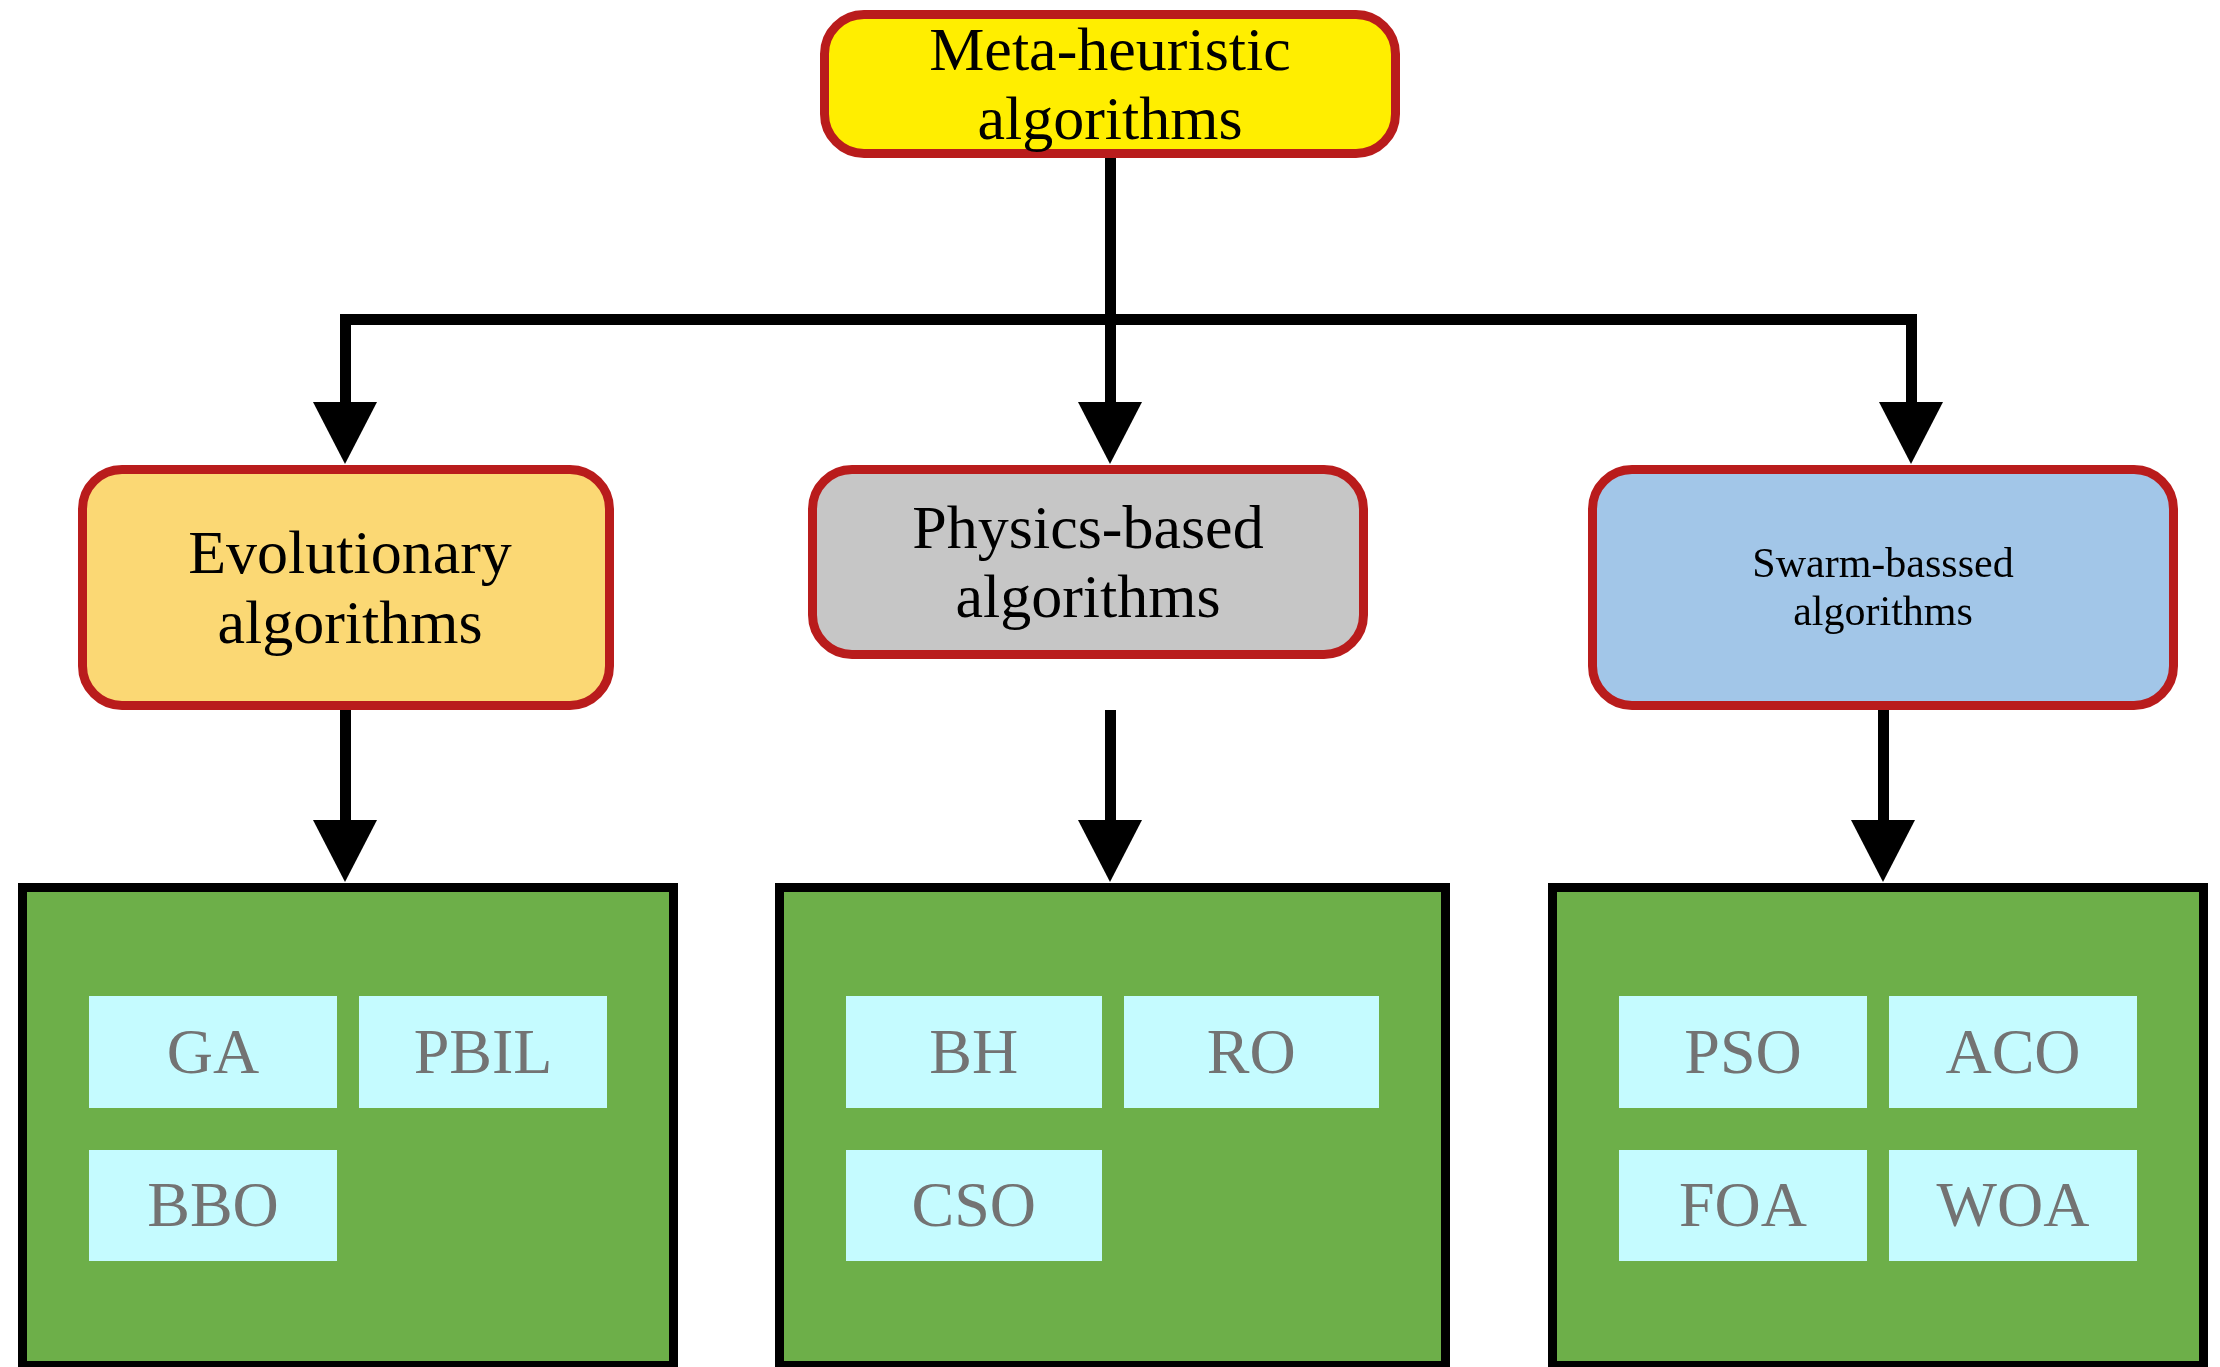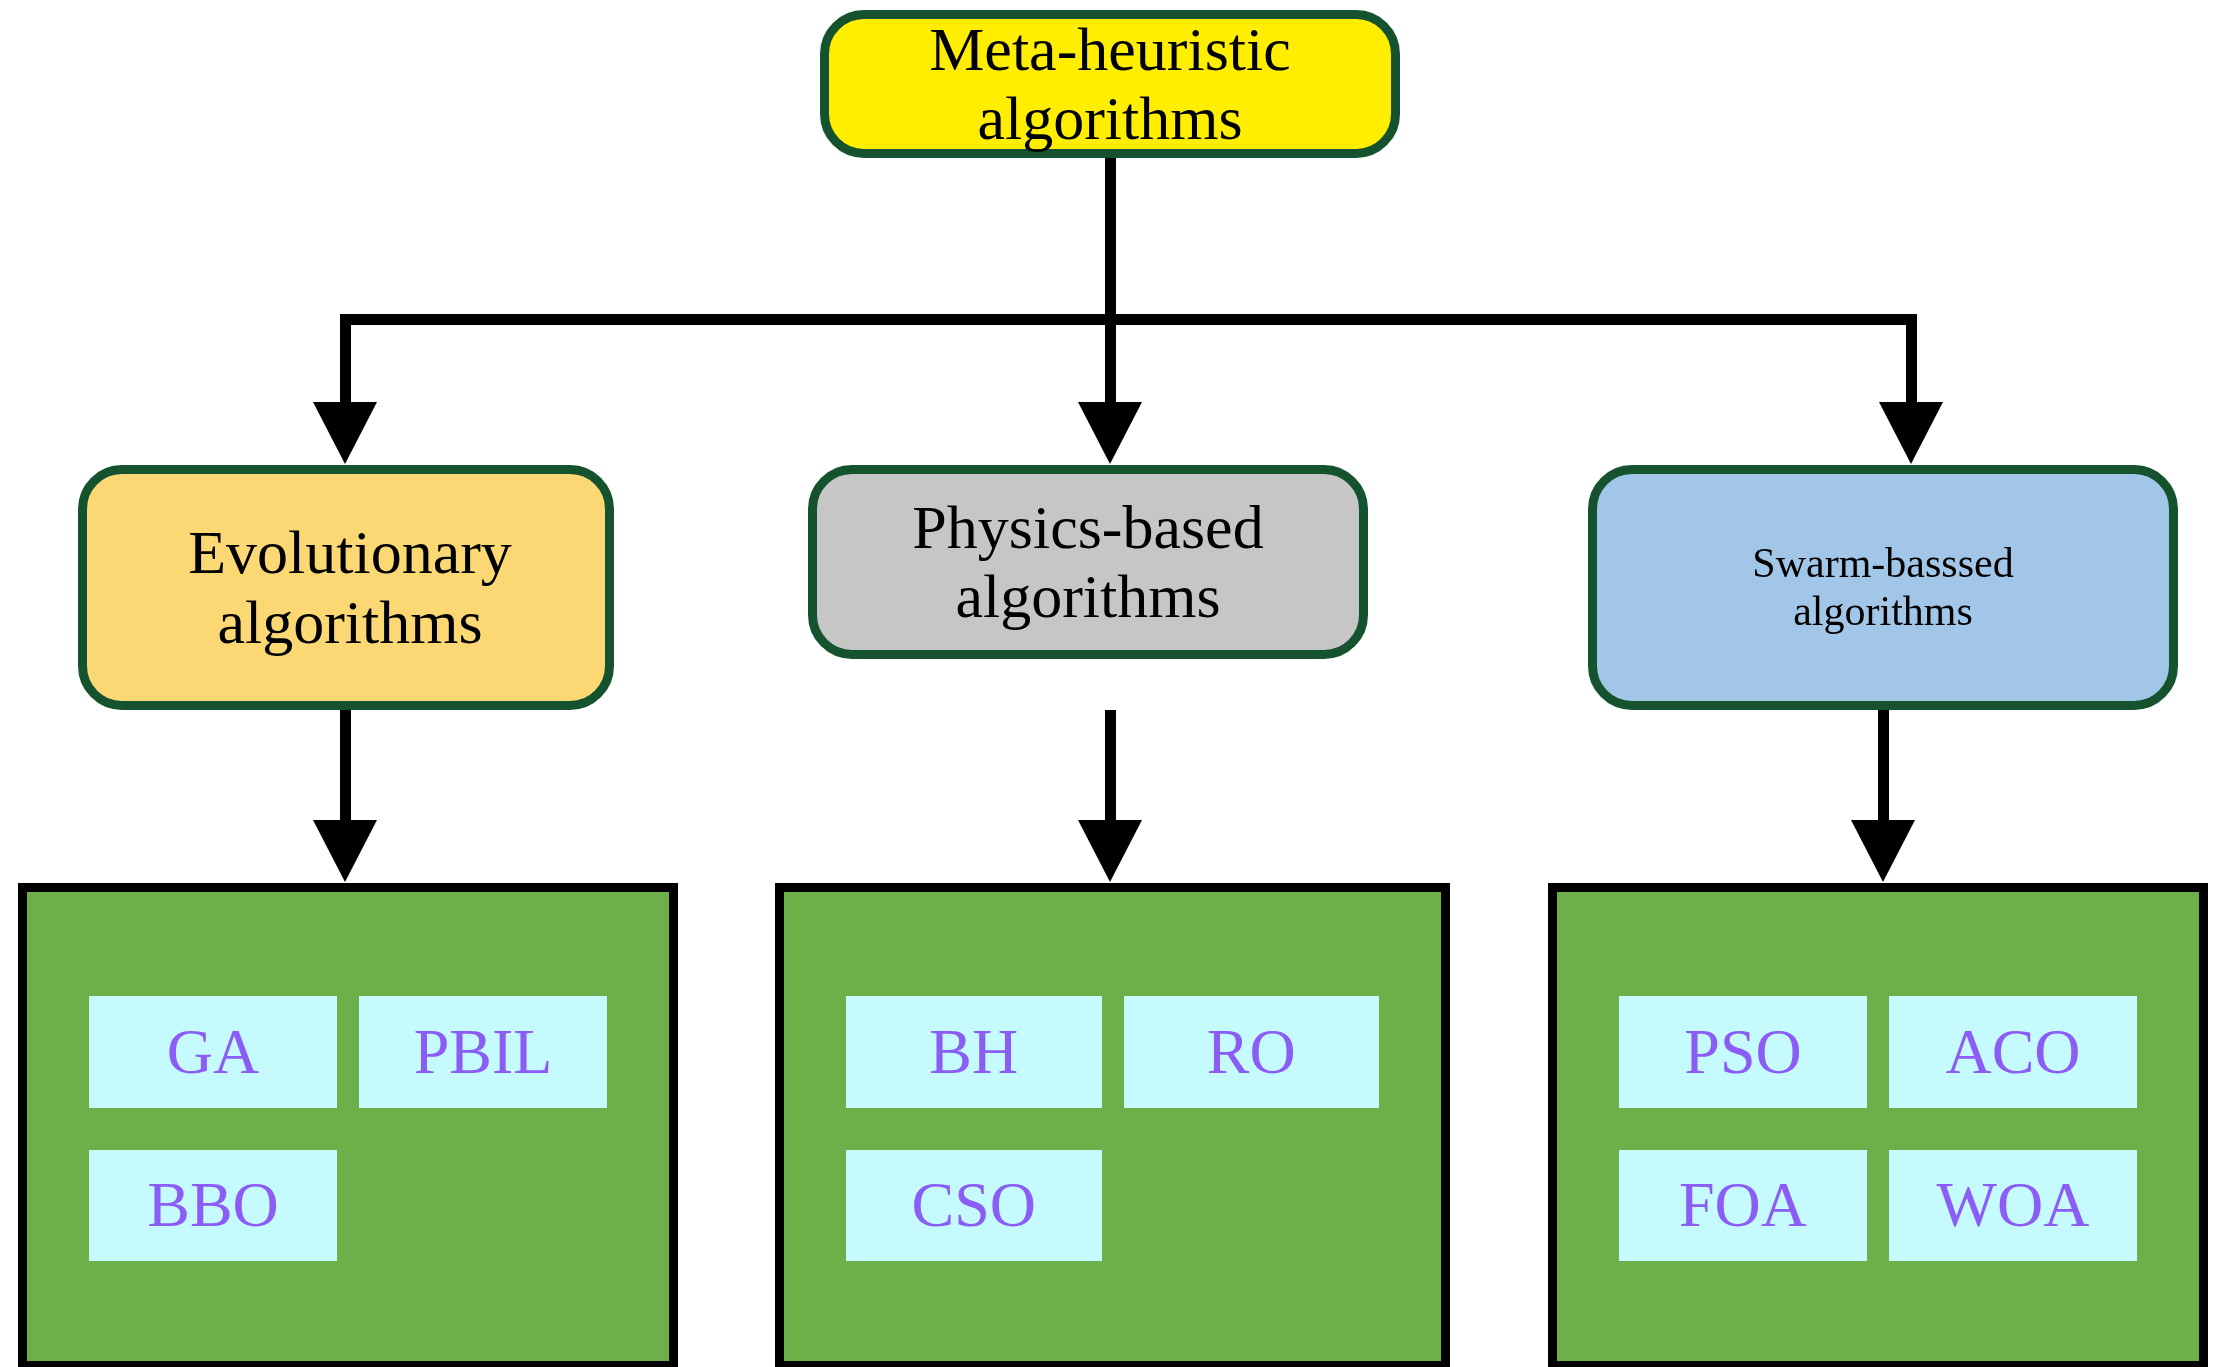--- a/index.html
+++ b/index.html
@@ -15,21 +15,21 @@
     width: 2220px;
     height: 1367px;
     background: #ffffff;
     overflow: hidden;
   }
 
   
   .node {
     position: absolute;
     box-sizing: border-box;
-    border: 9px solid #14532d;
+    border: 9px solid #b91c1c;
     border-radius: 44px;
     display: flex;
     flex-direction: column;
     align-items: center;
     justify-content: center;
     text-align: center;
     color: #000000;
     line-height: 1.12;
     white-space: nowrap;
   }
@@ -71,21 +71,21 @@
     align-content: center;
     justify-content: center;
     padding: 104px 62px 100px 62px;
   }
   #group-evolutionary { left: 18px;   top: 883px; width: 660px; height: 487px; }
   #group-physics      { left: 775px;  top: 883px; width: 675px; height: 487px; }
   #group-swarm        { left: 1548px; top: 883px; width: 660px; height: 487px; }
 
   .leaf {
     background: #c5fbff;
-    color: #8b5cf6;
+    color: #737373;
     display: flex;
     align-items: center;
     justify-content: center;
     font-size: 64px;
     line-height: 1;
     min-width: 0;
   }
 
   
   .v-line, .h-line {

